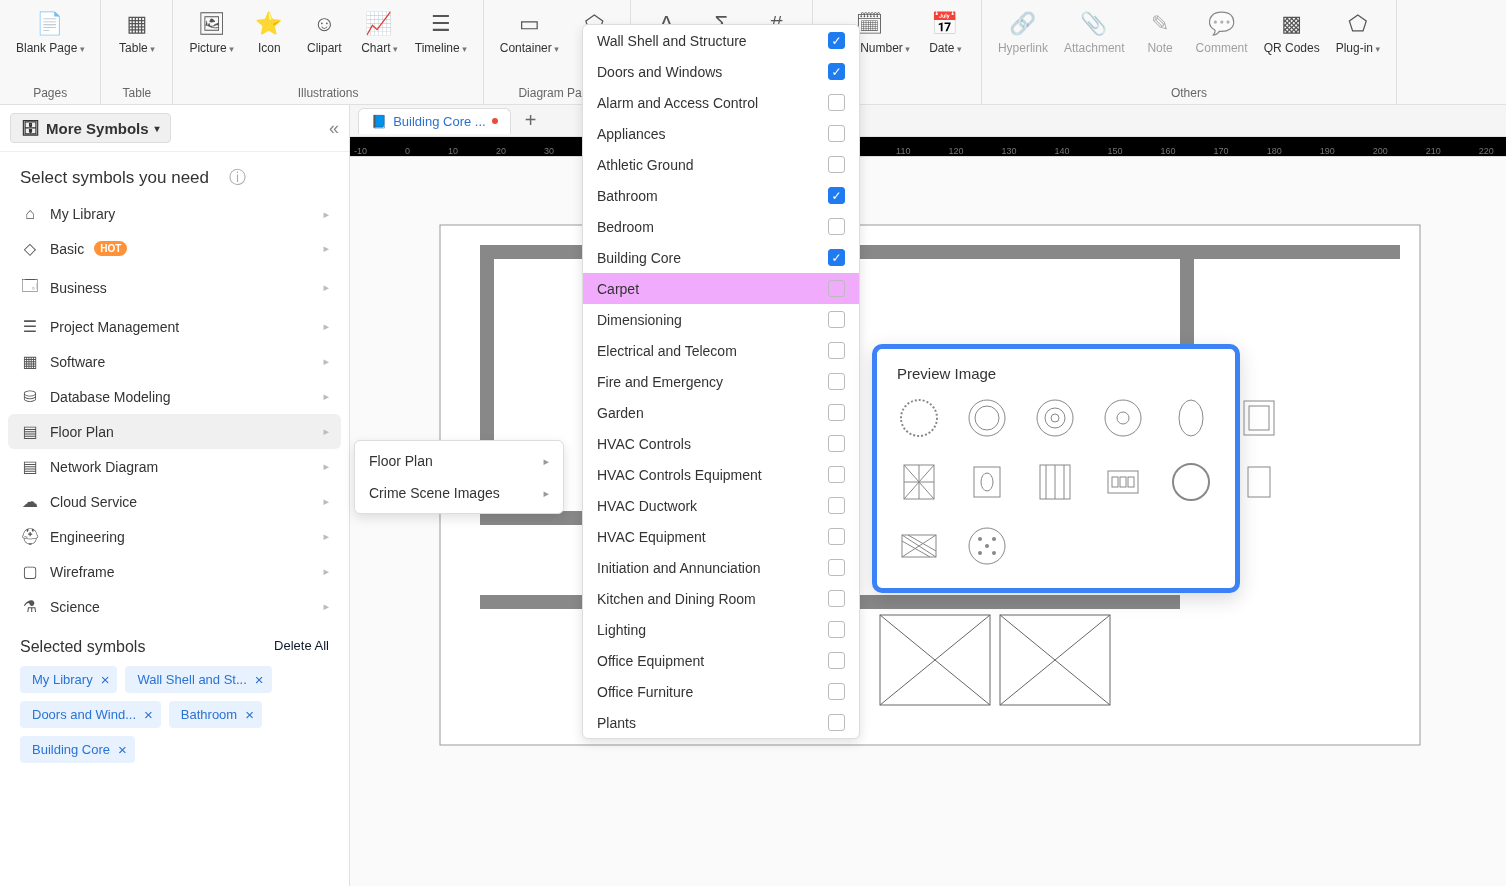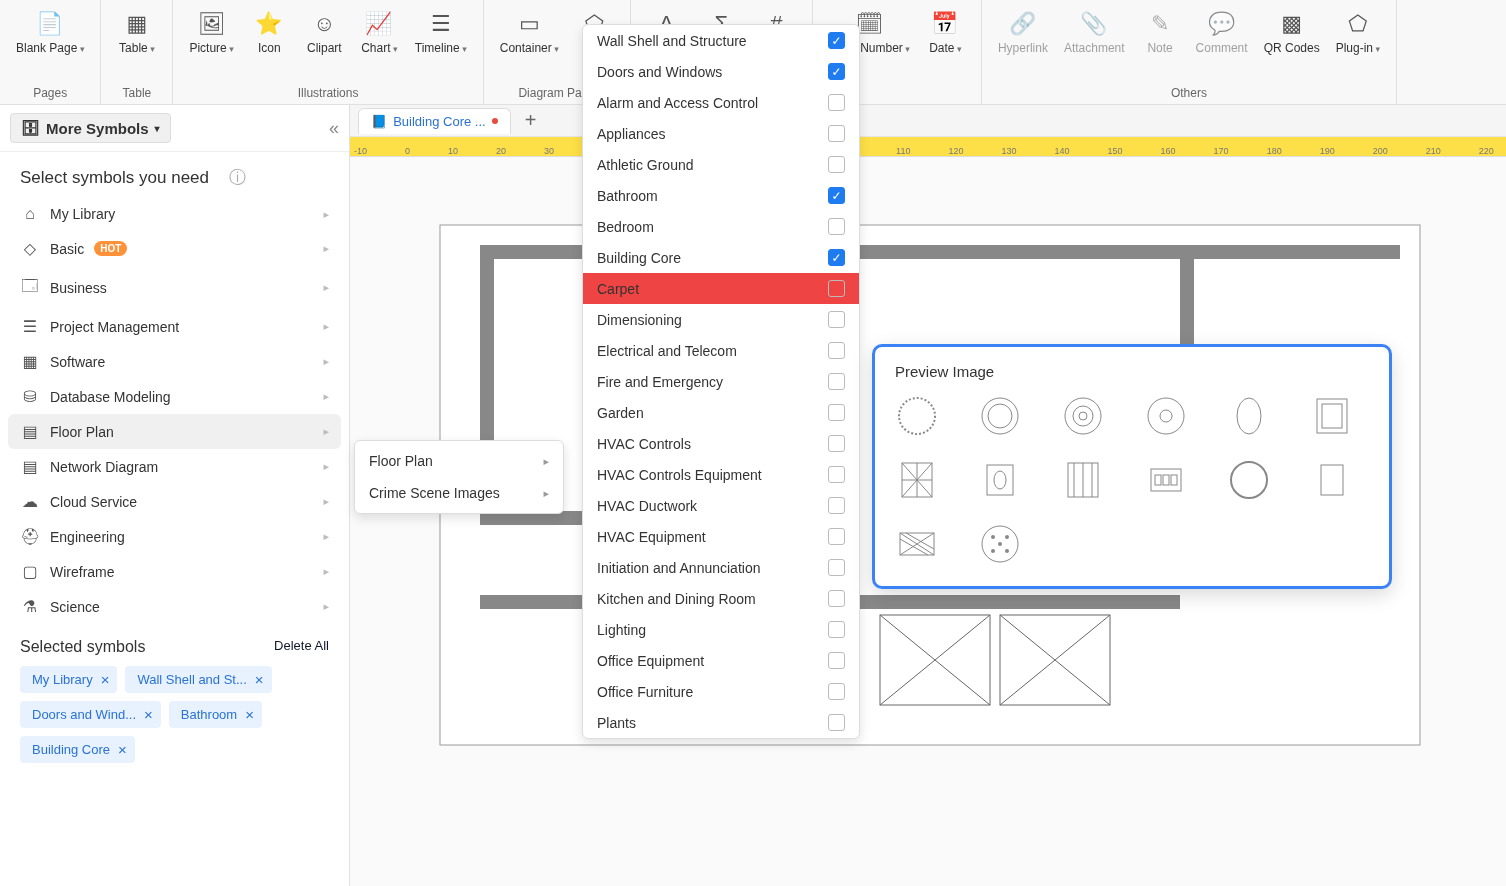--- a/index.html
+++ b/index.html
@@ -35,38 +35,38 @@
 .tag { background: #e8f2fe; color: #2a72d4; padding: 5px 8px 5px 12px; border-radius: 4px; font-size: 13px; display: flex; align-items: center; gap: 8px; cursor: pointer; }
 .tagx { color: #2a72d4; font-size: 15px; }
 
 
 .submenu { position: absolute; left: 354px; top: 440px; background: #fff; border: 1px solid #ddd; border-radius: 6px; box-shadow: 0 4px 12px rgba(0,0,0,.12); padding: 4px 0; width: 210px; z-index: 10; }
 .subitem { padding: 8px 14px; font-size: 14px; cursor: pointer; display: flex; justify-content: space-between; align-items: center; }
 
 
 .sympop { position: absolute; left: 582px; top: 24px; width: 278px; background: #fff; border: 1px solid #ddd; border-radius: 6px; box-shadow: 0 4px 12px rgba(0,0,0,.12); z-index: 20; max-height: 820px; overflow-y: auto; }
 .symrow { display: flex; align-items: center; justify-content: space-between; padding: 7px 14px; font-size: 14px; cursor: pointer; }
-.symrow:hover, .symrow.hl { background: #ef4444; }
+.symrow:hover, .symrow.hl { background: #f0abfc; }
 .chk { width: 17px; height: 17px; border: 1.5px solid #bbb; border-radius: 3px; display: inline-flex; align-items: center; justify-content: center; }
 .chk.on { background: #1e7bf0; border-color: #1e7bf0; color: #fff; font-size: 12px; }
 
 
-.preview { position: absolute; left: 872px; top: 344px; width: 520px; background: #fff; border: 3px solid #3b82f6; border-radius: 10px; box-shadow: 0 6px 20px rgba(0,0,0,.15); padding: 16px 20px 20px; z-index: 30; }
+.preview { position: absolute; left: 872px; top: 344px; width: 368px; background: #fff; border: 5px solid #3b82f6; border-radius: 10px; box-shadow: 0 6px 20px rgba(0,0,0,.15); padding: 16px 20px 20px; z-index: 30; }
 .preview h4 { font-size: 15px; font-weight: 500; margin-bottom: 14px; }
 .pgrid { display: grid; grid-template-columns: repeat(6, 1fr); gap: 20px 24px; }
 .pitem { width: 44px; height: 44px; display: flex; align-items: center; justify-content: center; }
 .pitem svg { width: 42px; height: 42px; }
 
 
 .canvas { position: absolute; left: 350px; right: 0; top: 105px; bottom: 0; background: #fafafa; }
 .tabbar { height: 32px; background: #f5f5f5; display: flex; align-items: center; padding-left: 8px; border-bottom: 1px solid #e5e5e5; gap: 8px; }
 .tab { background: #fff; border: 1px solid #ddd; border-bottom: none; border-radius: 6px 6px 0 0; padding: 5px 12px; font-size: 13px; color: #2a72d4; display: flex; align-items: center; gap: 6px; }
 .tabdot { width: 6px; height: 6px; border-radius: 50%; background: #e74c3c; }
 .tabplus { font-size: 20px; color: #666; cursor: pointer; padding: 0 6px; }
-.ruler { height: 20px; background: #fde047; border-bottom: 1px solid #ddd; font-size: 9px; color: #777; display: flex; align-items: flex-end; padding-left: 4px; gap: 38px; }
+.ruler { height: 20px; background: #000000; border-bottom: 1px solid #ddd; font-size: 9px; color: #777; display: flex; align-items: flex-end; padding-left: 4px; gap: 38px; }
 .floorplan { position: absolute; left: 50px; top: 80px; }
 </style>
 </head>
 <body>
 
 <div class="ribbon" id="ribbon">
     <div class="rgroup">
       <div class="ritems">
         <div class="ritem">
           <div class="ricon">📄</div>

